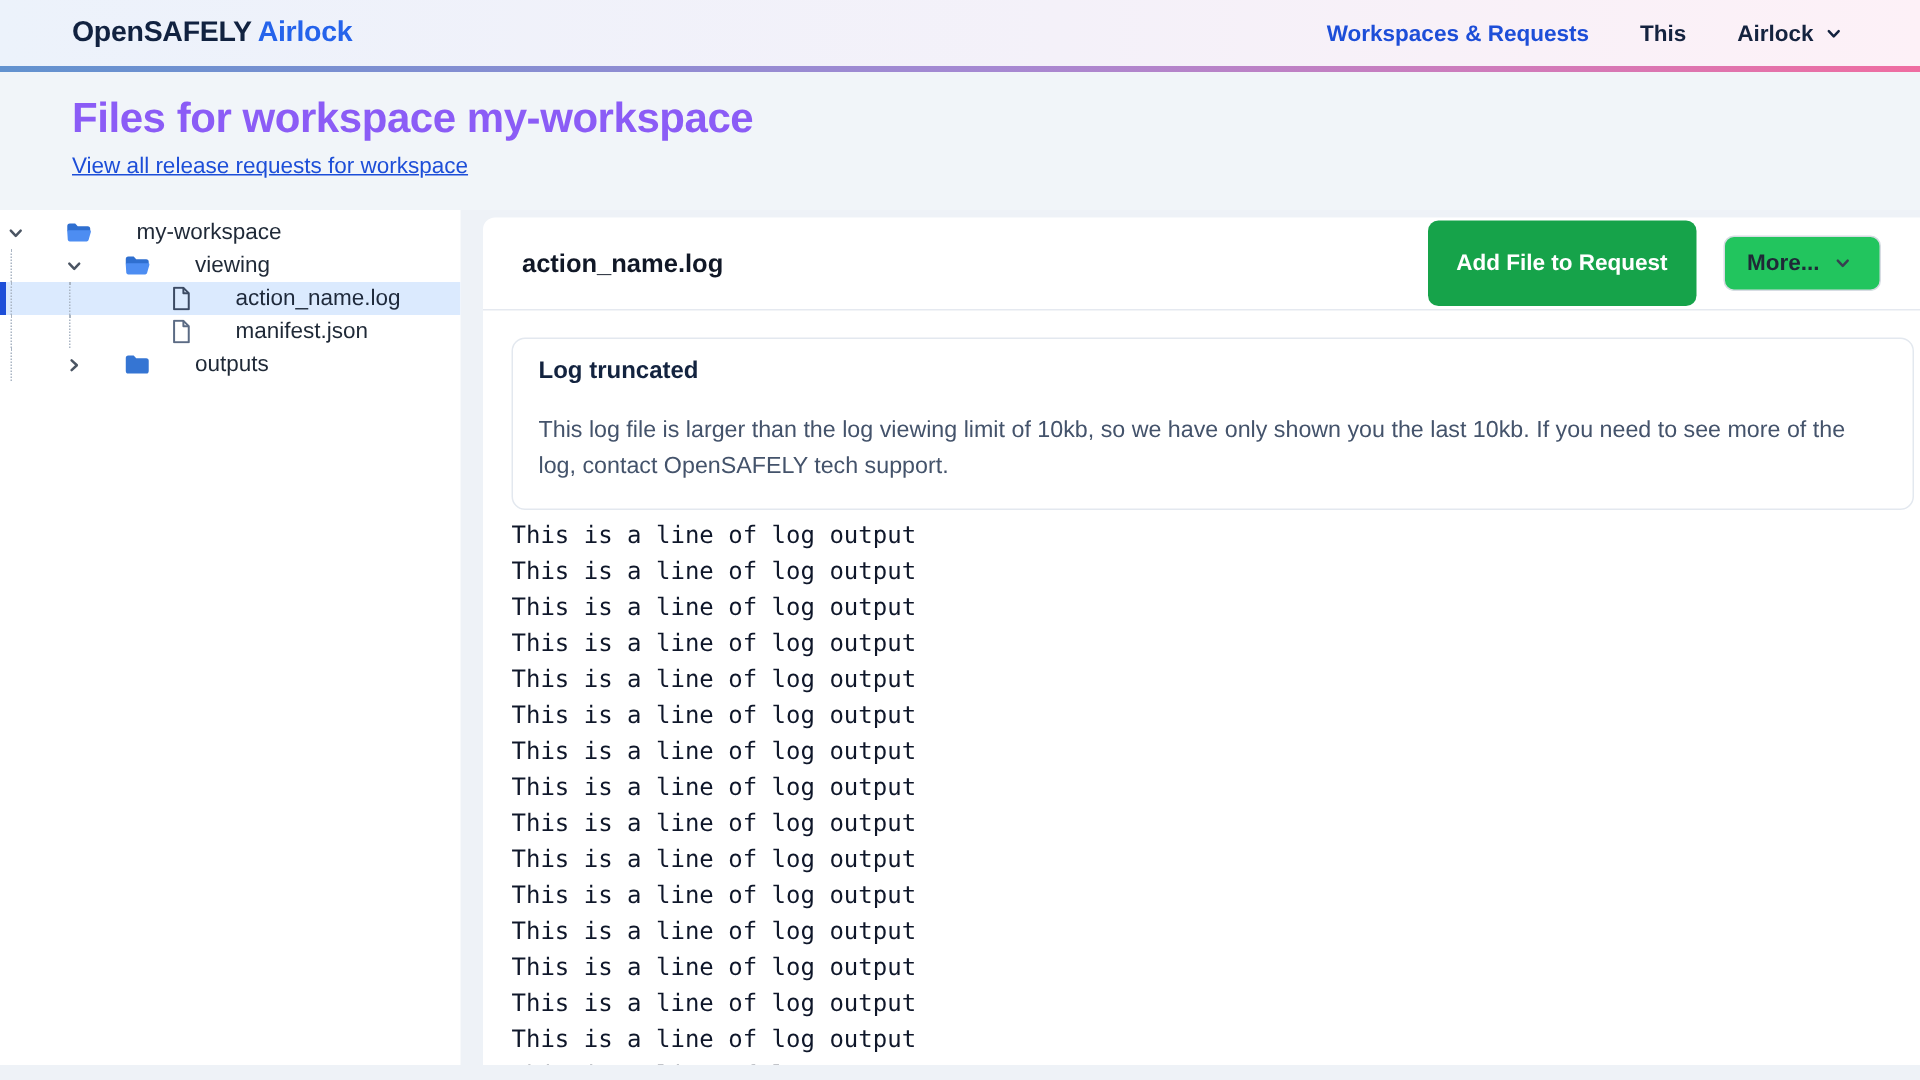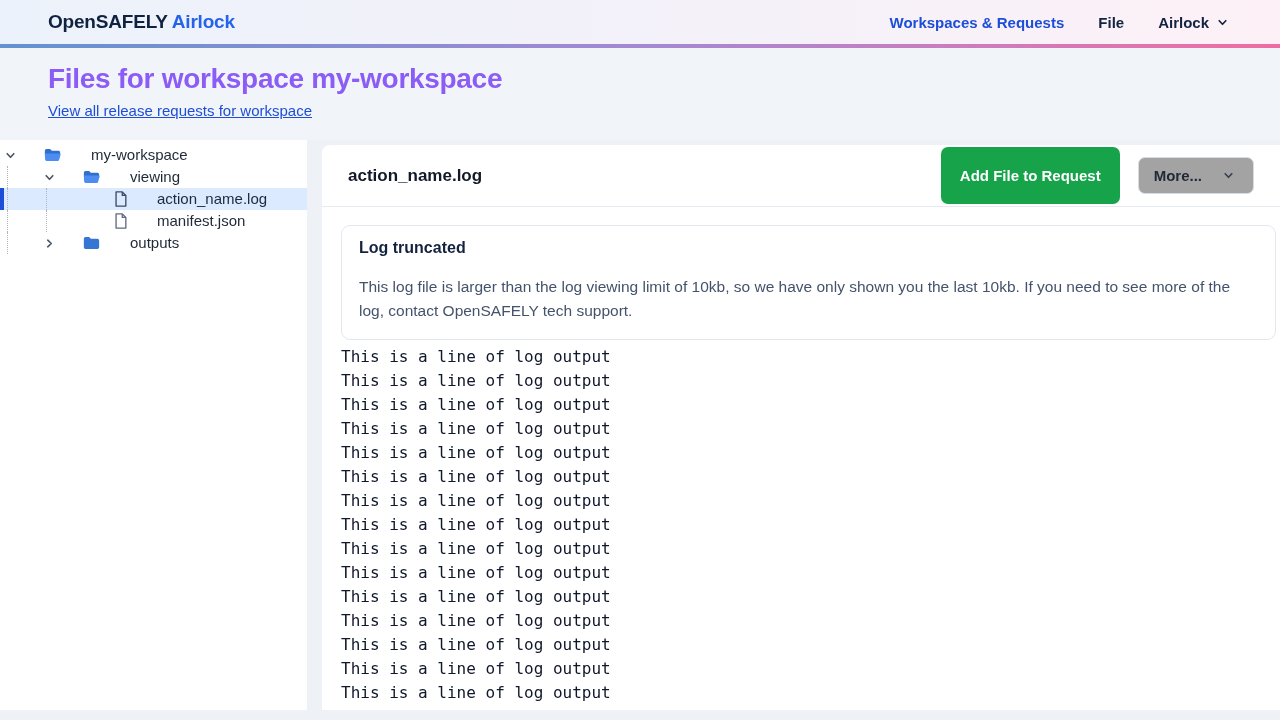--- a/index.html
+++ b/index.html
@@ -87,23 +87,23 @@
     border-bottom: 1px solid #e5e9f0;
   }
   .panel-header h2 { margin: 0; font-size: 17px; font-weight: 700; color: #111827; }
   .actions { display: flex; align-items: center; gap: 18px; }
   .btn-green {
     background: #16a34a; color: #ffffff; border: none; border-radius: 7px;
     padding: 20px 19px; font-family: inherit; font-size: 15px; font-weight: 600;
     cursor: pointer;
   }
   .btn-more {
-    background: #a3a3a3; color: #1f2937; border: 1px solid #d7dce3; border-radius: 7px;
+    background: #22c55e; color: #1f2937; border: 1px solid #d7dce3; border-radius: 7px;
     padding: 9px 15px; font-family: inherit; font-size: 15px; font-weight: 600;
-    display: flex; align-items: center; gap: 20px; cursor: pointer;
+    display: flex; align-items: center; gap: 9px; cursor: pointer;
   }
 
   .panel-body { flex: 1; padding: 18px 4px 0 19px; overflow: hidden; }
   .notice-card {
     border: 1px solid #e3e8ef; border-radius: 9px;
     padding: 13px 17px 16px;
     background: #ffffff;
   }
   .notice-card h3 { margin: 0 0 18px; font-size: 16px; font-weight: 700; color: #13233f; }
   .notice-card p { margin: 0; font-size: 15.5px; line-height: 24px; color: #44536b; max-width: 930px; }
@@ -118,21 +118,21 @@
 </head>
 <body>
 
 <header class="navbar">
   <div class="brand">
     <span class="brand-primary">OpenSAFELY</span>
     <span class="brand-secondary">Airlock</span>
   </div>
   <nav class="nav">
     <a href="#" class="link-ws">Workspaces &amp; Requests</a>
-    <a href="#" class="link-docs">File</a>
+    <a href="#" class="link-docs">This</a>
     <button class="account-btn">
       <span>Airlock</span>
       <span class="chev">
         <svg class="chev-svg" width="11" height="11" viewBox="0 0 10 10">
             <polyline points="2,3.4 5,6.6 8,3.4" fill="none" stroke="#14233f" stroke-width="1.5" stroke-linecap="round" stroke-linejoin="round"></polyline>
           </svg>
       </span>
     </button>
   </nav>
 </header>

